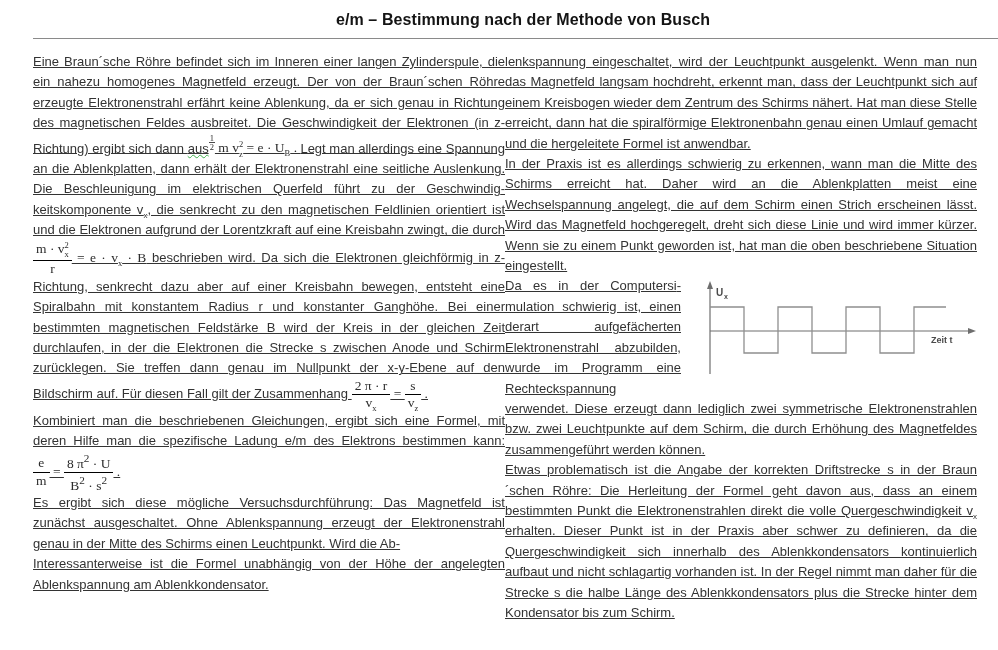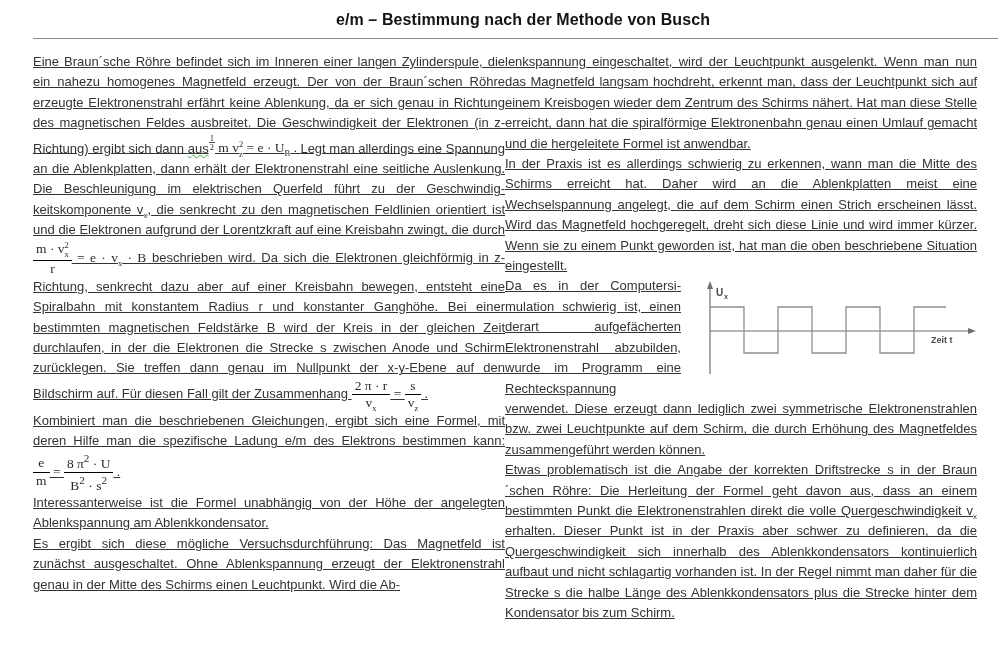--- a/index.html
+++ b/index.html
@@ -52,22 +52,22 @@
 <div class="page">
 
   <div class="doc-title">e/m – Bestimmung nach der Methode von Busch</div>
   <hr class="rule">
 
   <div class="cols">
 
     <div class="col">
       <p><span>Eine Braun´sche Röhre befindet sich im Inneren einer langen Zylinder­spule, die ein nahezu homogenes Magnetfeld erzeugt. Der von der Braun´schen Röhre erzeugte Elektronenstrahl erfährt keine Ablenkung, da er sich genau in Richtung des magnetischen Feldes ausbreitet. Die Geschwindigkeit der Elektronen (in z-Richtung) ergibt sich dann </span><span class="spell">aus</span><span class="math"><span class="frac tiny"><span class="n">1</span><span class="d">2</span></span><span> m v</span><span class="ss"><span>2</span><span>z</span></span><span> = e · U</span><sub class="m">B</sub><span> . </span></span><span>Legt man allerdings eine Spannung an die Ablenkplatten, dann erhält der Elektronenstrahl eine seitliche Auslenkung. Die Beschleunigung im elektrischen Querfeld führt zu der Geschwindig­keitskomponente v</span><sub class="t">x</sub><span>, die senkrecht zu den magnetischen Feldlinien ori­entiert ist und die Elektronen aufgrund der Lorentzkraft auf eine Kreis­bahn zwingt, die durch </span><span class="math"><span class="frac"><span class="n"><span>m · v</span><span class="ss"><span>2</span><span>x</span></span></span><span class="d">r</span></span><span> = e · v</span><sub class="m">x</sub><span> · B</span></span><span> beschrieben wird. Da sich die Elektronen gleichförmig in z-Richtung, senkrecht dazu aber auf einer Kreisbahn bewegen, entsteht eine Spiralbahn mit konstantem Radius r und konstanter Ganghöhe. Bei einer bestimmten magnetischen Feld­stärke B wird der Kreis in der gleichen Zeit durchlaufen, in der die Elekt­ronen die Strecke s zwischen Anode und Schirm zurücklegen. Sie treffen dann genau im Nullpunkt der x-y-Ebene auf den Bildschirm auf. Für die­sen Fall gilt der Zusammenhang </span><span class="math"><span class="frac"><span class="n">2 π · r</span><span class="d"><span>v</span><sub class="m">x</sub></span></span><span> = </span><span class="frac"><span class="n">s</span><span class="d"><span>v</span><sub class="m">z</sub></span></span><span> .</span></span></p>
       <p><span>Kombiniert man die beschriebenen Gleichungen, ergibt sich eine For­mel, mit deren Hilfe man die spezifische Ladung e/m des Elektrons be­stimmen kann: </span><span class="math"><span class="frac"><span class="n">e</span><span class="d">m</span></span><span> = </span><span class="frac"><span class="n"><span>8 π</span><sup>2</sup><span> · U</span></span><span class="d"><span>B</span><sup>2</sup><span> · s</span><sup>2</sup></span></span><span> .</span></span></p>
+      <p>Es ergibt sich diese mögliche Versuchsdurchführung: Das Magnetfeld ist zunächst ausgeschaltet. Ohne Ablenkspannung erzeugt der Elektronen­strahl genau in der Mitte des Schirms einen Leuchtpunkt. Wird die Ab-</p>
       <p>Interessanterweise ist die Formel unabhängig von der Höhe der ange­legten Ablenkspannung am Ablenkkondensator.</p>
-      <p>Es ergibt sich diese mögliche Versuchsdurchführung: Das Magnetfeld ist zunächst ausgeschaltet. Ohne Ablenkspannung erzeugt der Elektronen­strahl genau in der Mitte des Schirms einen Leuchtpunkt. Wird die Ab-</p>
     </div>
 
     <div class="col">
       <p>lenkspannung eingeschaltet, wird der Leuchtpunkt ausgelenkt. Wenn man nun das Magnetfeld langsam hochdreht, erkennt man, dass der Leuchtpunkt sich auf einem Kreisbogen wieder dem Zentrum des Schirms nähert. Hat man diese Stelle erreicht, dann hat die spiralförmi­ge Elektronenbahn genau einen Umlauf gemacht und die hergeleitete Formel ist anwendbar.</p>
       <p>In der Praxis ist es allerdings schwierig zu erkennen, wann man die Mit­te des Schirms erreicht hat. Daher wird an die Ablenkplatten meist eine Wechselspannung angelegt, die auf dem Schirm einen Strich erscheinen lässt. Wird das Magnetfeld hochgeregelt, dreht sich diese Linie und wird immer kürzer. Wenn sie zu einem Punkt geworden ist, hat man die oben beschriebene Situation eingestellt.</p>
       <p>
         <span class="fig"><svg width="290" height="114" viewBox="0 0 290 114">
           <line x1="23" y1="10" x2="23" y2="96" stroke="#6e6e6e" stroke-width="1.2"></line>
           <polygon points="23,3 20,11 26,11" fill="#6e6e6e"></polygon>
           <line x1="23" y1="53" x2="282" y2="53" stroke="#6e6e6e" stroke-width="1.2"></line>

